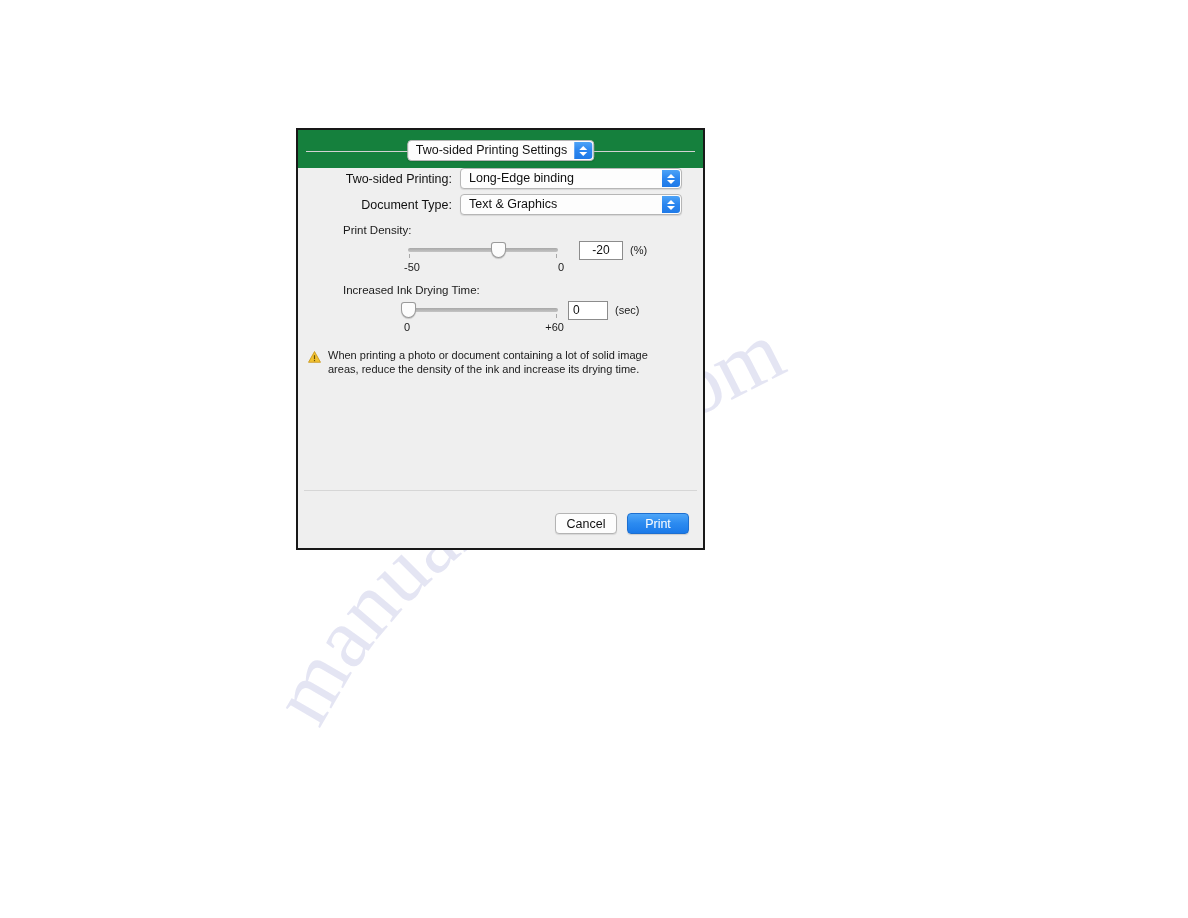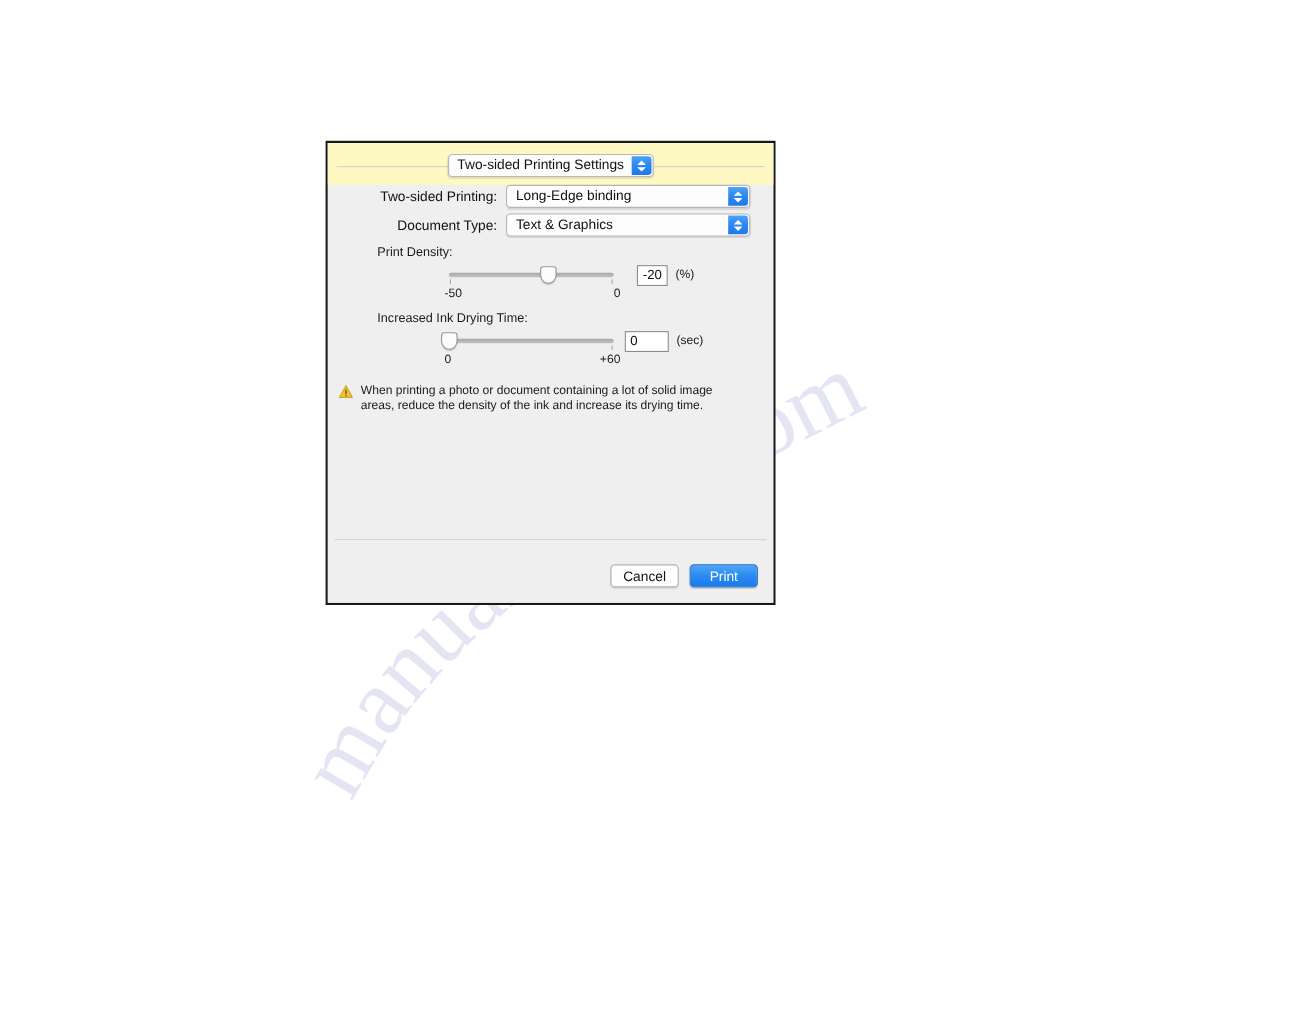--- a/index.html
+++ b/index.html
@@ -45,21 +45,21 @@
   .dialog-inner {
     position: absolute;
     inset: 0;
     background: #efefef;
   }
 
   
   .pane-header {
     position: relative;
     height: 38px;
-    background: #fef9c3;
+    background: #15803d;
   }
   .pane-rule {
     position: absolute;
     left: 8px;
     right: 8px;
     top: 21px;
     height: 1px;
     background: #d2d2d2;
     z-index: 1;
   }
@@ -217,21 +217,21 @@
     height: 19px;
     background: #ffffff;
     border: 1px solid #8c8c8c;
     box-sizing: border-box;
     margin-left: 10px;
     font-size: 12px;
     color: #101010;
     line-height: 17px;
     padding: 0 4px;
   }
-  .numfield.density { width: 28px; text-align: center; margin-left: 21px; }
+  .numfield.density { width: 44px; text-align: center; margin-left: 21px; }
   .numfield.dry     { width: 40px; text-align: left; }
   .unit {
     font-size: 11px;
     color: #1a1a1a;
     margin-left: 7px;
   }
 
   
   .warning {
     display: flex;

